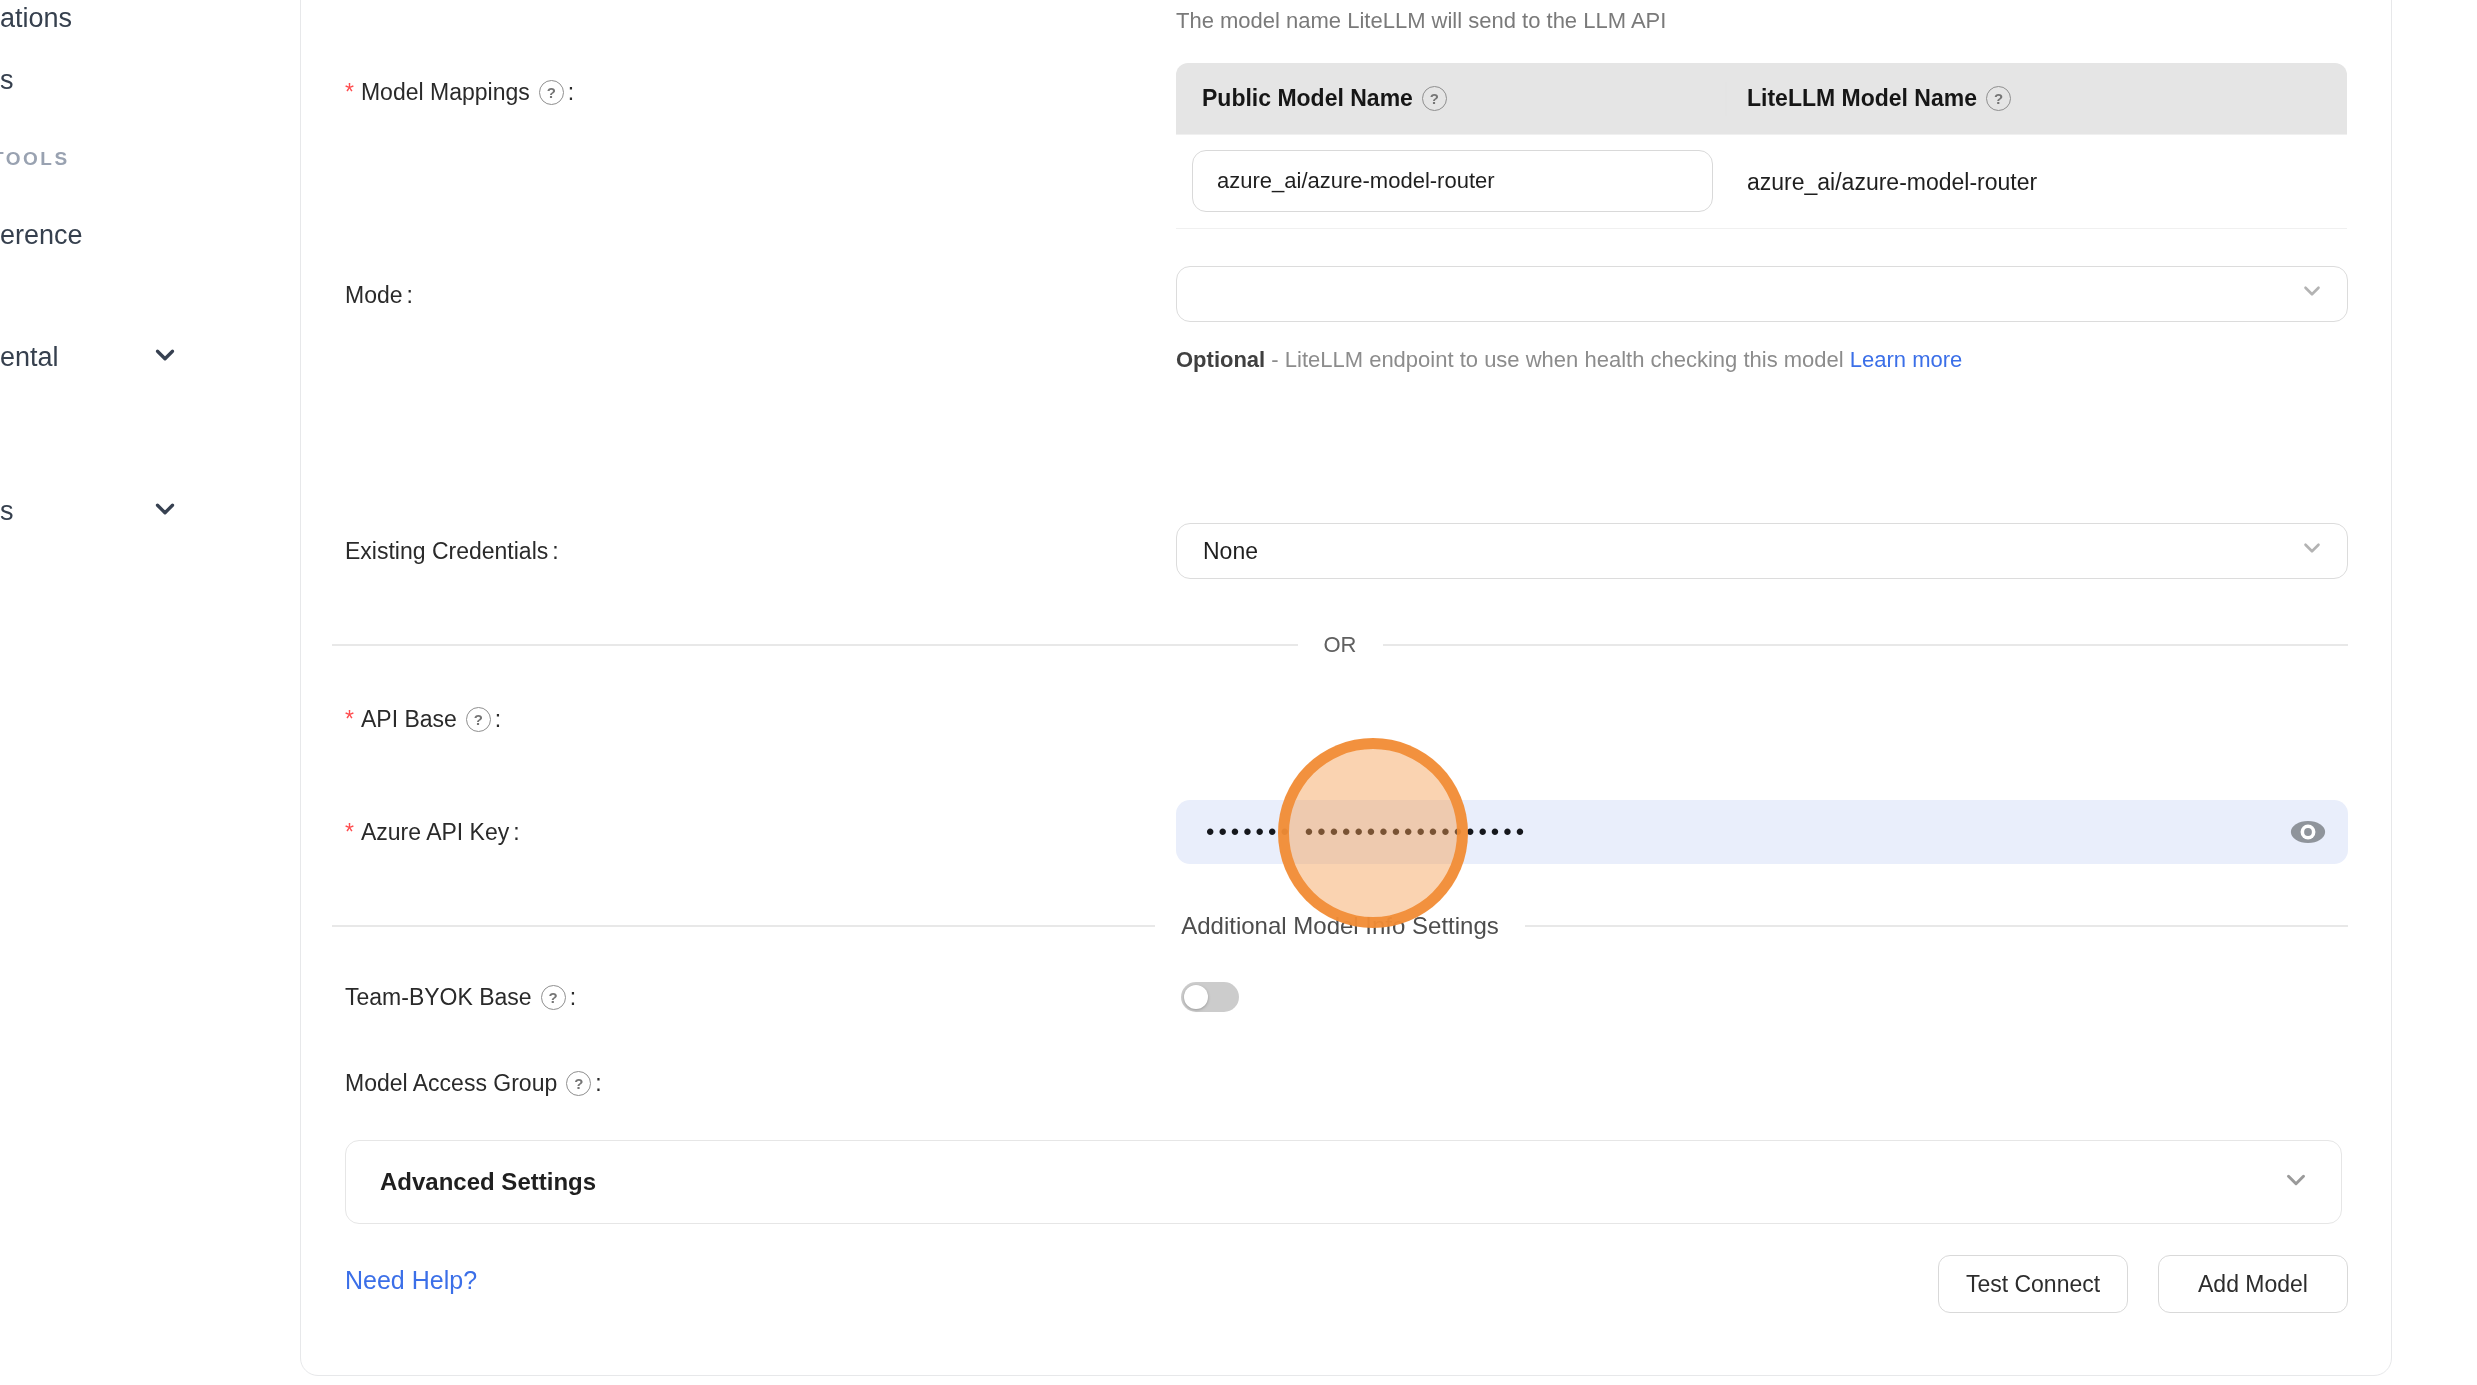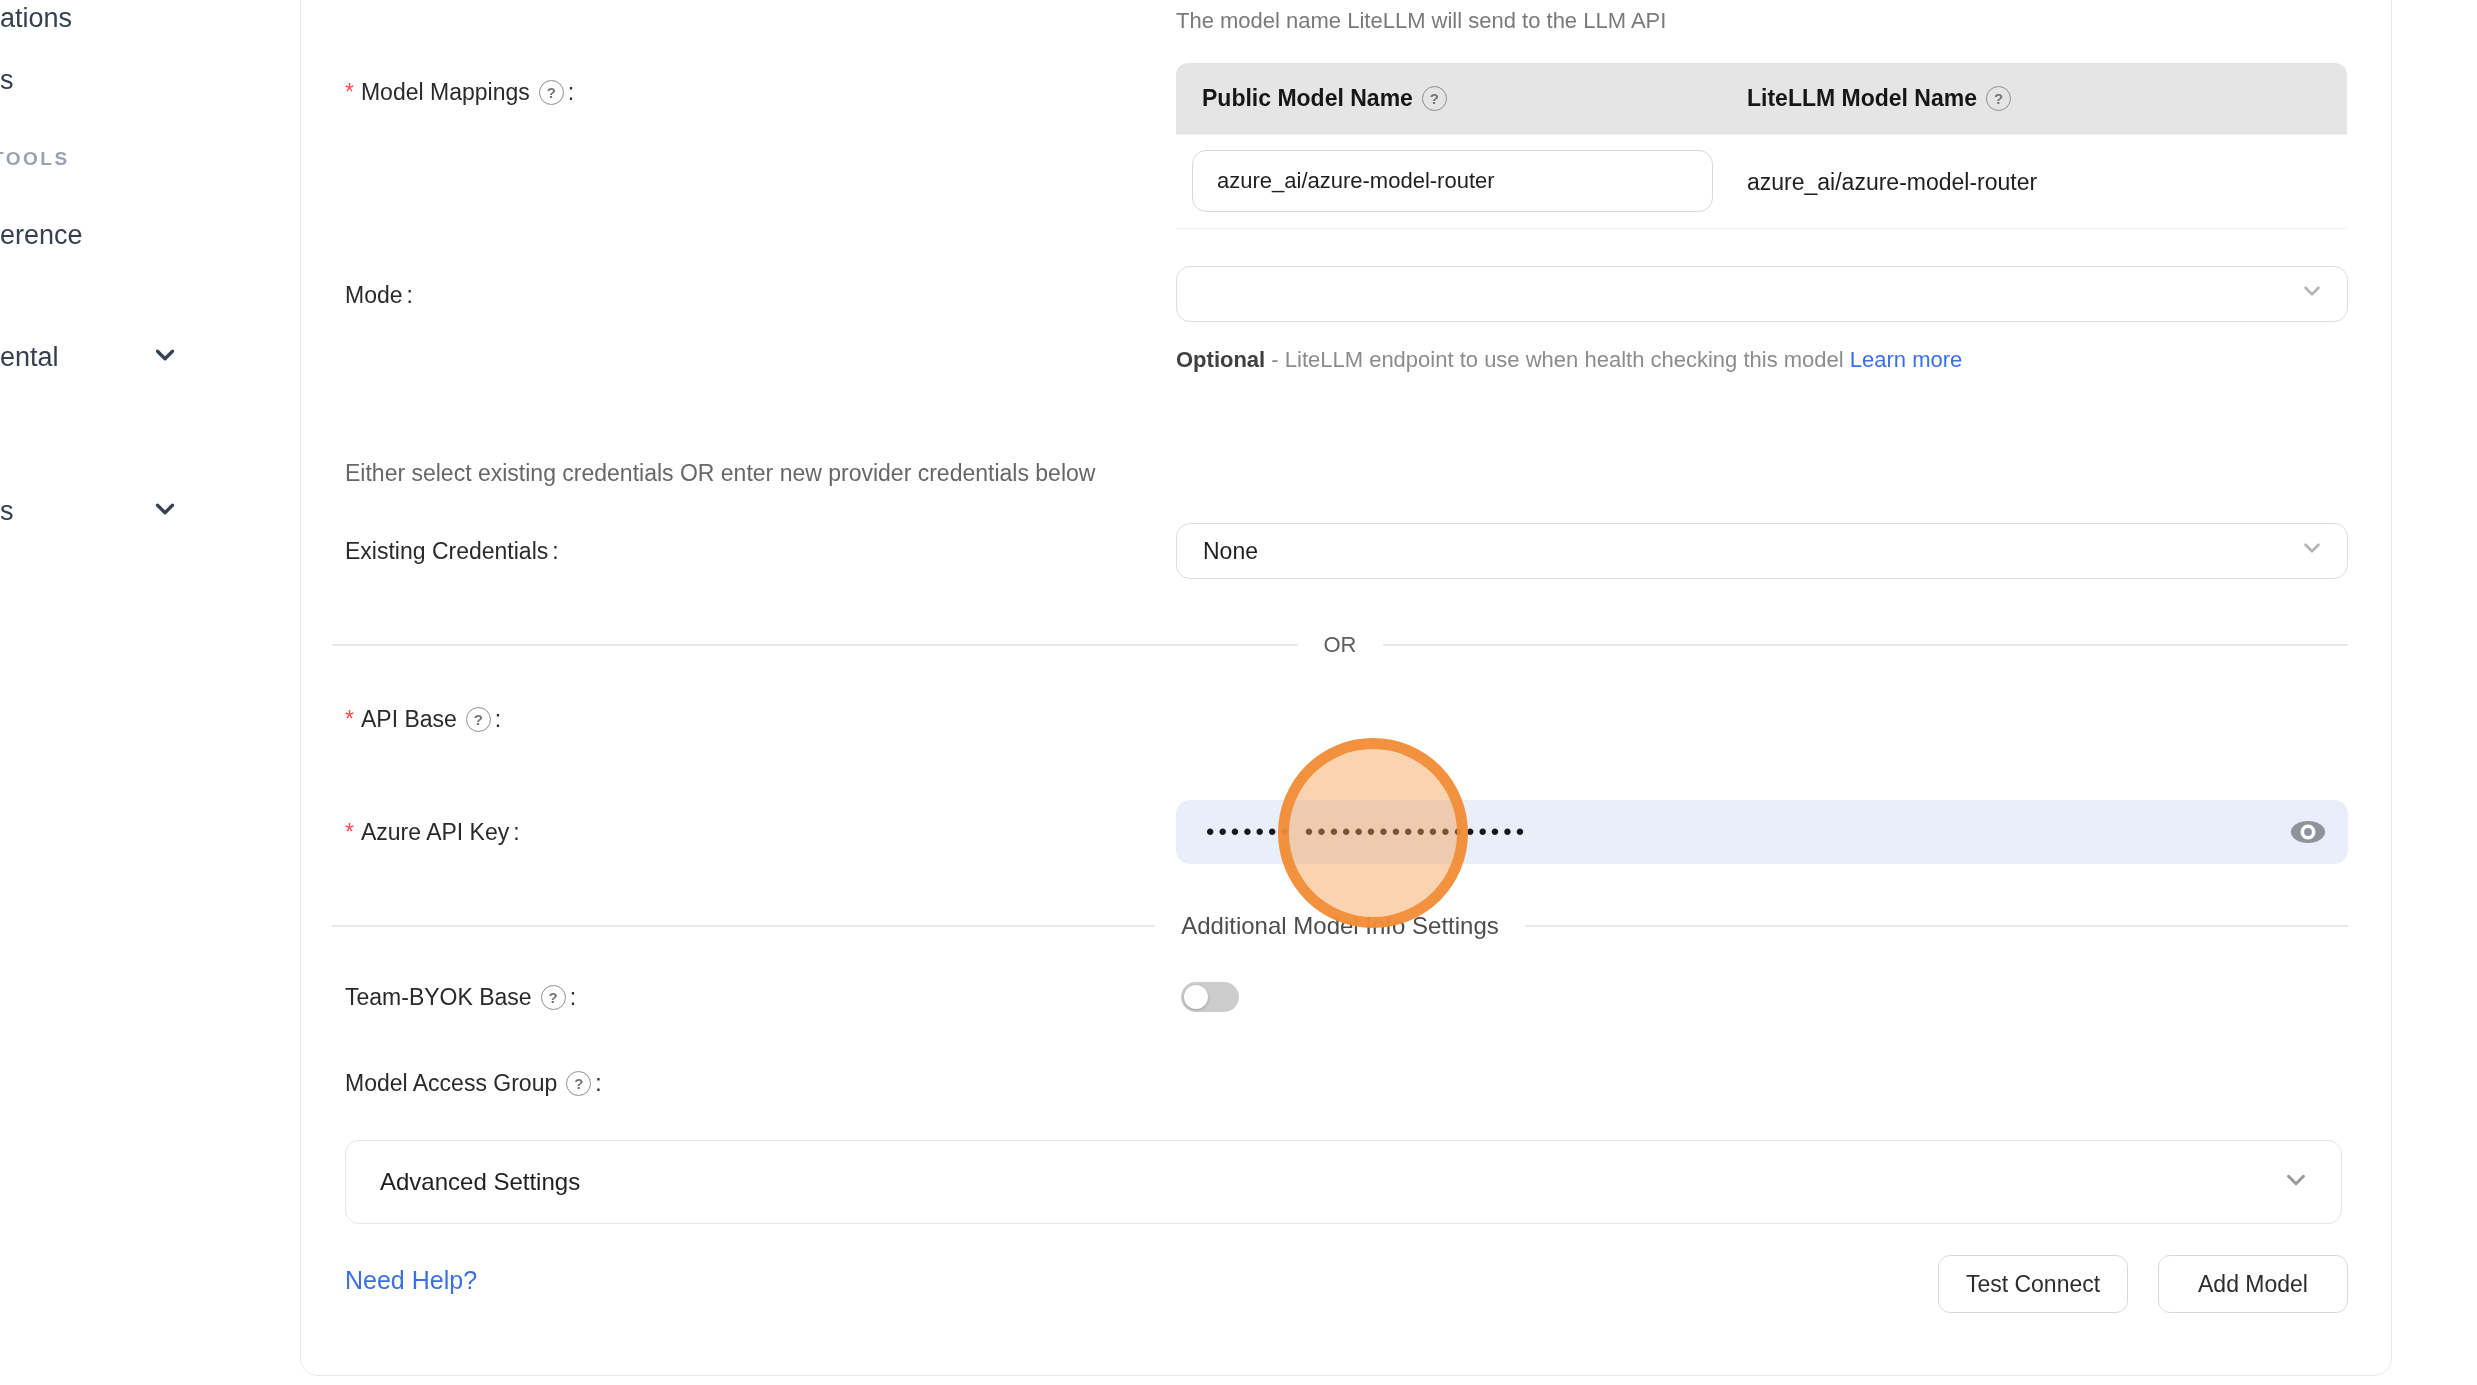--- a/index.html
+++ b/index.html
@@ -77,21 +77,21 @@
     z-index: 5; pointer-events: none; }
 
   .switch { position: absolute; left: 1181px; top: 982px; width: 58px; height: 30px;
     border-radius: 15px; background: rgba(0,0,0,0.20); cursor: pointer; }
   .switch .knob { position: absolute; left: 3px; top: 3px; width: 24px; height: 24px;
     border-radius: 50%; background: #fff; box-shadow: 0 1px 3px rgba(0,0,0,0.25); }
 
   .adv-panel { position: absolute; left: 345px; top: 1140px; width: 1997px; height: 84px;
     background: #fff; border: 1px solid #e6e6e6; border-radius: 14px; display: flex;
     align-items: center; padding: 0 34px; cursor: pointer; }
-  .adv-label { font-size: 24px; font-weight: 400; color: #1f1f1f; }
+  .adv-label { font-size: 24px; font-weight: 700; color: #1f1f1f; }
   .adv-chev { position: absolute; right: 30px; top: 50%; transform: translateY(-50%); }
 
   .need-help { position: absolute; left: 345px; top: 1266px; font-size: 25px; color: #3b6fe8; cursor: pointer; }
 
   .btn { position: absolute; top: 1255px; height: 58px; background: #fff; border: 1px solid #d9d9d9;
     border-radius: 12px; display: flex; align-items: center; justify-content: center;
     font-size: 23px; color: #2d2d2d; cursor: pointer; font-family: inherit; }
   .btn-test { left: 1938px; width: 190px; }
   .btn-add  { left: 2158px; width: 190px; }
 </style>
@@ -168,21 +168,20 @@
     <span class="suffix">
       <svg width="26" height="26" viewBox="0 0 20 20">
           <polyline points="5,7.5 10,12.5 15,7.5" fill="none" stroke="#b3b3b3" stroke-width="2" stroke-linecap="round" stroke-linejoin="round"></polyline>
         </svg>
     </span>
   </div>
   <div class="opt-help">
     <b>Optional</b><span> - LiteLLM endpoint to use when health checking this model </span><span class="link-blue">Learn more</span>
   </div>
 
-  <div class="helper-gray" style="left:345px;top:460px;font-size:23px;color:#676767;">Either select existing credentials OR enter new provider credentials below</div>
 
   <div class="form-label" style="left:345px;top:531px;">
     <span>Existing Credentials</span>
     <span class="colon">:</span>
   </div>
   <div class="select-box" style="top:523px;height:56px;">
     <span>None</span>
     <span class="suffix">
       <svg width="26" height="26" viewBox="0 0 20 20">
           <polyline points="5,7.5 10,12.5 15,7.5" fill="none" stroke="#b3b3b3" stroke-width="2" stroke-linecap="round" stroke-linejoin="round"></polyline>

